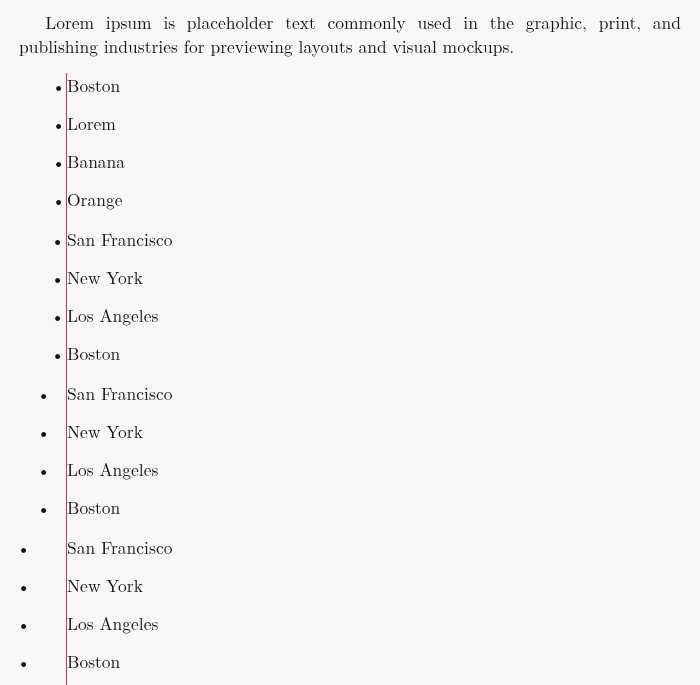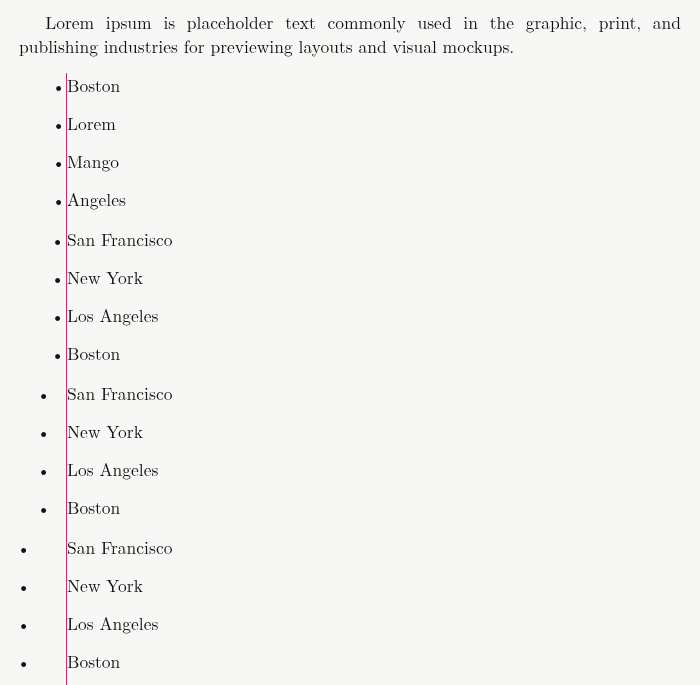--- a/index.html
+++ b/index.html
@@ -84,25 +84,25 @@
     <div class="item g0">
       <span class="bullet">•</span>
       <span class="label">Boston</span>
     </div>
     <div class="item g0">
       <span class="bullet">•</span>
       <span class="label">Lorem</span>
     </div>
     <div class="item g0">
       <span class="bullet">•</span>
-      <span class="label">Mango</span>
+      <span class="label">Banana</span>
     </div>
     <div class="item g0">
       <span class="bullet">•</span>
-      <span class="label">Angeles</span>
+      <span class="label">Orange</span>
     </div>
     <div class="group-gap"></div>
 
     <div class="item g1">
       <span class="bullet">•</span>
       <span class="label">San Francisco</span>
     </div>
     <div class="item g1">
       <span class="bullet">•</span>
       <span class="label">New York</span>

